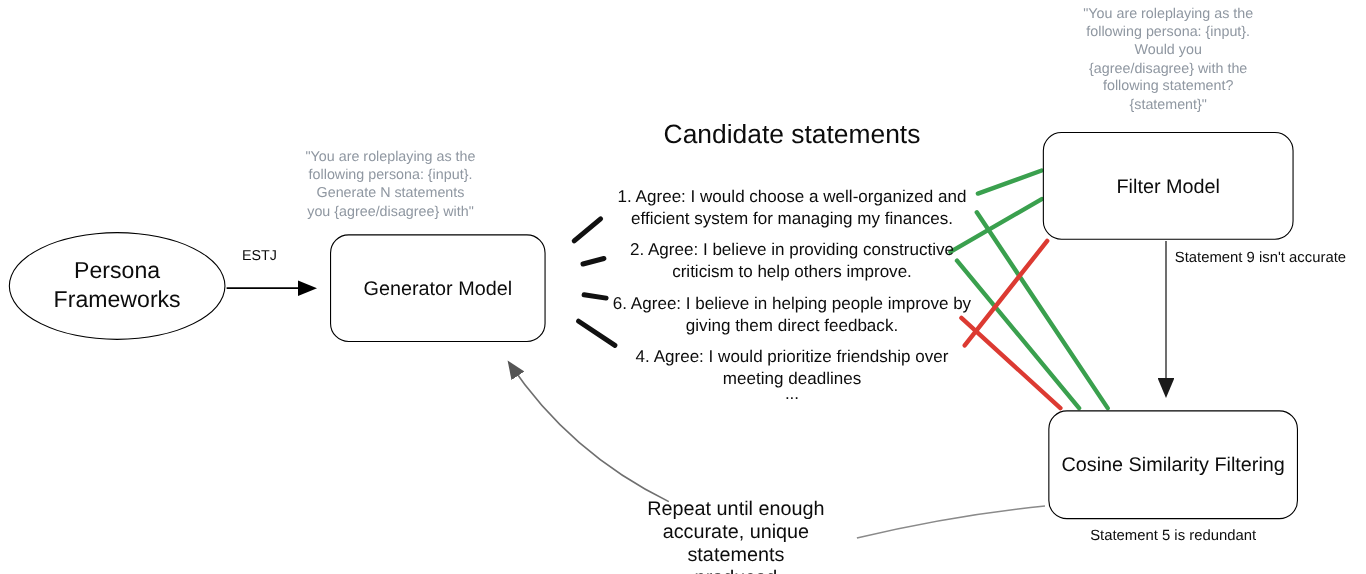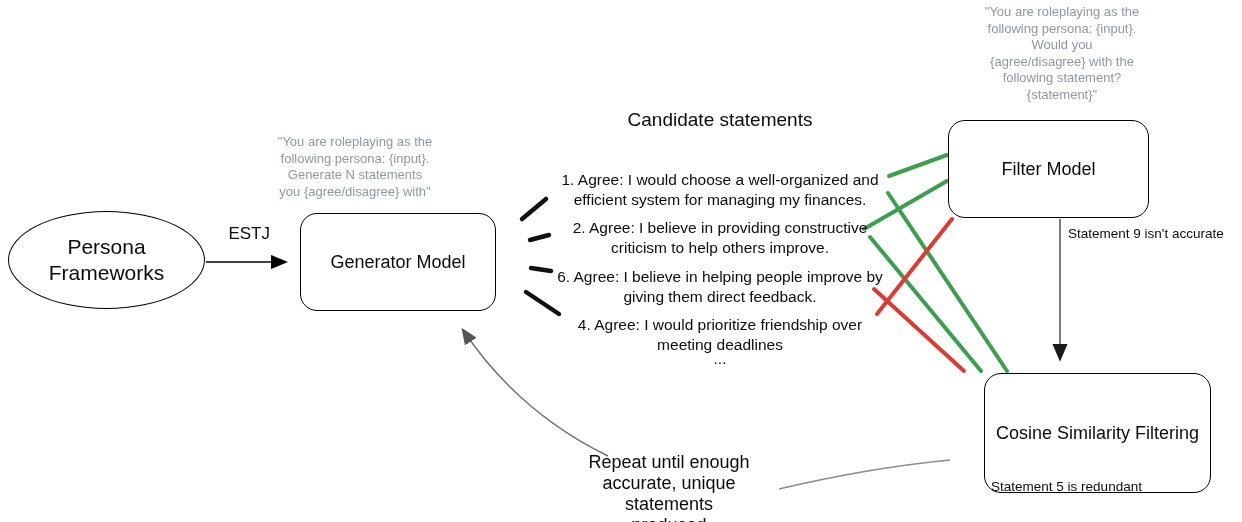--- a/index.html
+++ b/index.html
@@ -25,51 +25,51 @@
   }
   .rounded{border-radius:17px;}
   .node-label{font-size:18px;}
 
   #persona-node{
     left:8px;top:211px;width:197px;height:98px;
     border-radius:50%;
     font-size:21px;line-height:1.22;
   }
   #generator-node{left:300px;top:213px;width:196px;height:98px;}
-  #filter-node{left:948px;top:120px;width:201px;height:98px;}
-  #cosine-node{left:953px;top:373px;width:227px;height:120px;margin-left:31px;}
+  #filter-node{left:948px;top:120px;width:228px;height:98px;}
+  #cosine-node{left:953px;top:373px;width:227px;height:99px;}
 
   .prompt{
     font-size:13px;line-height:16.5px;
     text-align:center;
   }
   #generator-prompt{left:238px;top:134px;width:234px;}
   #filter-prompt{left:950px;top:4px;width:224px;}
 
   #candidate-title{
     left:600px;top:109px;width:240px;
-    font-size:19px;text-align:center;
+    font-size:24px;text-align:center;
   }
 
   #statements{left:548px;top:170px;width:344px;}
   .statement{
     font-size:15.5px;line-height:19.7px;
     text-align:center;
     margin:0 0 9px 0;
   }
   #ellipsis{font-size:15.5px;text-align:center;width:344px;left:548px;top:350px;}
 
   .note{font-size:13.5px;}
   #statement4-note{left:1068px;top:226px;width:170px;}
   #statement3-note{left:953px;top:479px;width:227px;text-align:center;}
   #repeat-note{
     left:558px;top:452px;width:222px;
     font-size:18px;line-height:21px;text-align:center;
   }
-  #estj-label{left:220px;top:224px;width:50px;font-size:17px;text-align:right;}
+  #estj-label{left:220px;top:224px;width:50px;font-size:13px;text-align:left;}
 </style>
 </head>
 <body>
 
 <div id="canvas">
 
   <svg class="layer" viewBox="0 0 1242 522">
     <defs>
       <marker id="arrowBlack" markerWidth="11" markerHeight="9" refX="9" refY="4.5" orient="auto">
         <path d="M0,0 L11,4.5 L0,9 Z" fill="#000"></path>

